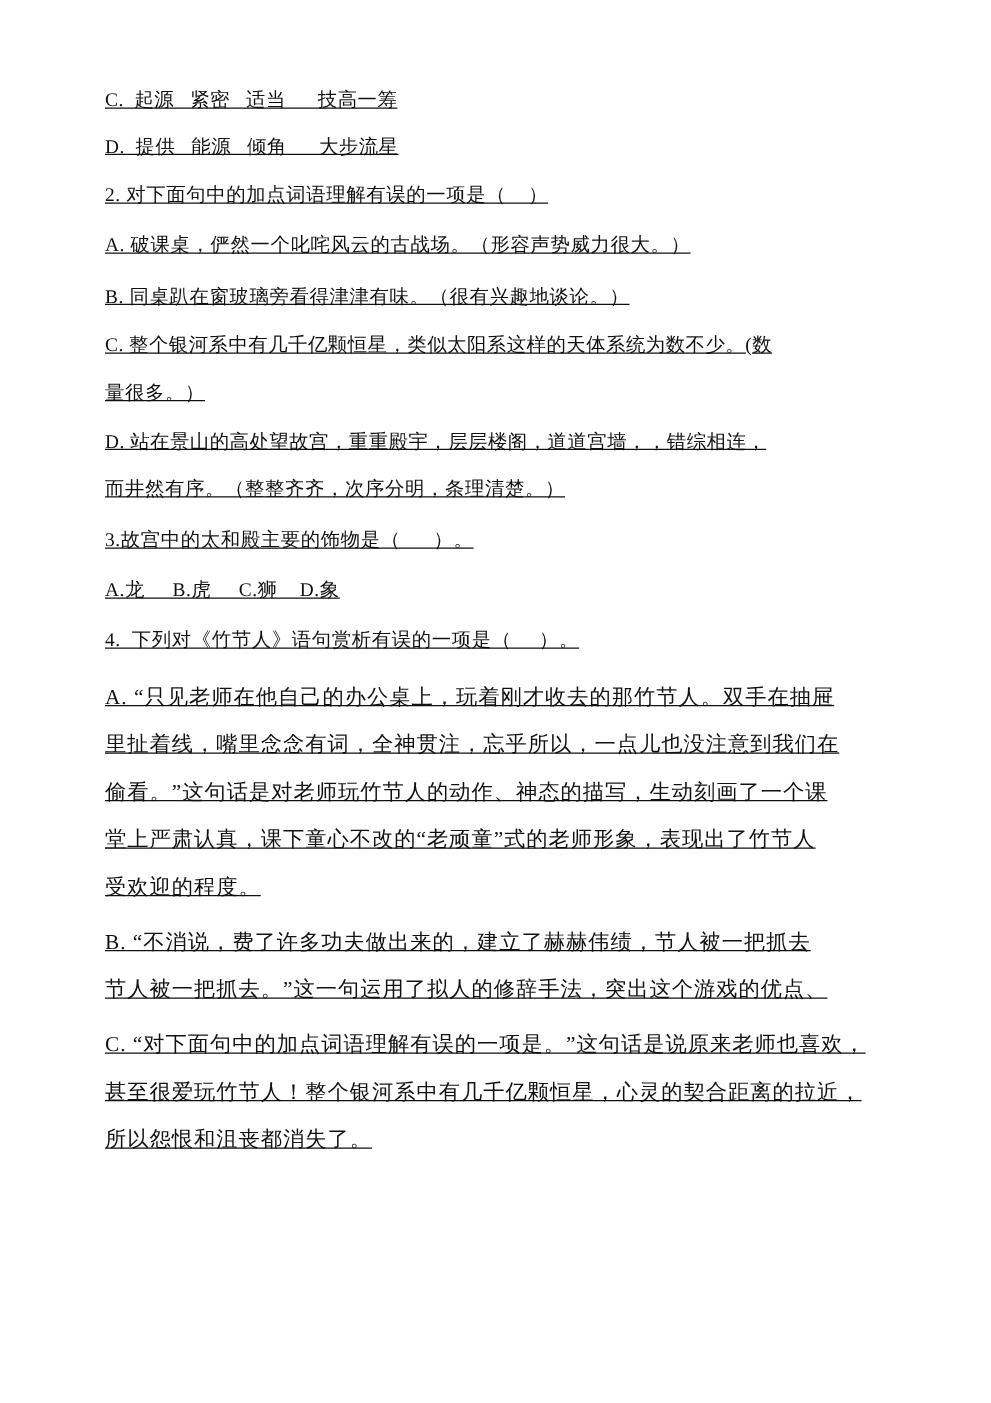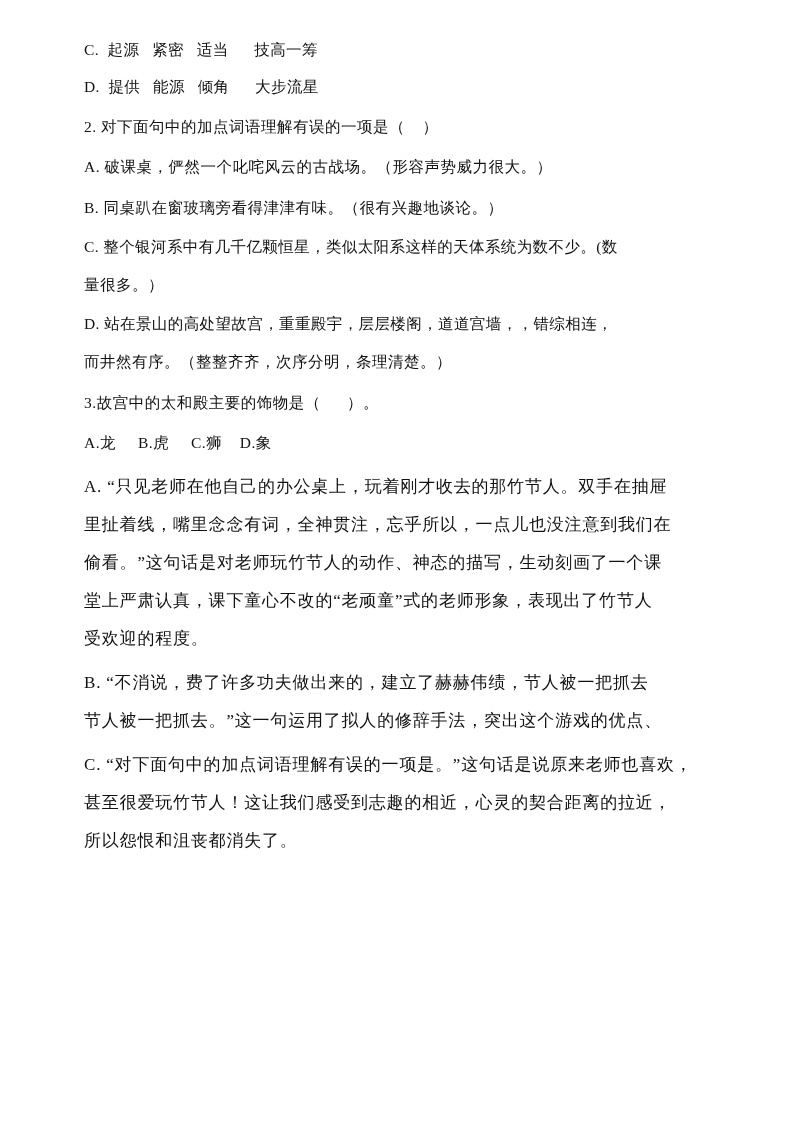--- a/index.html
+++ b/index.html
@@ -15,21 +15,22 @@
     position: relative;
     overflow: hidden;
   }
   .page {
     position: absolute;
     left: 0;
     top: 0;
     width: 793px;
     height: 1122px;
     box-sizing: border-box;
-    padding: 40px 72px 40px 84px;
+    padding: 70px 72px 40px 84px;
+    text-decoration: underline;
   }
   .line {
     font-size: 15.5px;
     line-height: 1.55;
     margin: 11px 0 13px 0;
     letter-spacing: 0.4px;
     white-space: pre-wrap;
   }
   .opt-line {
     font-size: 15.5px;
@@ -66,33 +67,34 @@
   <p class="q-line">A. 破课桌，俨然一个叱咤风云的古战场。（形容声势威力很大。）</p>
   <p class="q-line">B. 同桌趴在窗玻璃旁看得津津有味。（很有兴趣地谈论。）</p>
   <p class="line">C. 整个银河系中有几千亿颗恒星，类似太阳系这样的天体系统为数不少。(数</p>
   <p class="q-line">量很多。）</p>
   <p class="line">D. 站在景山的高处望故宫，重重殿宇，层层楼阁，道道宫墙，，错综相连，</p>
   <p class="q-line">而井然有序。（整整齐齐，次序分明，条理清楚。）</p>
 
   <p class="q-line">3.故宫中的太和殿主要的饰物是（      ）。</p>
   <p class="q-line">A.龙     B.虎     C.狮    D.象</p>
 
+  <p class="q-line">4.  下列对《竹节人》语句赏析有误的一项是（     ）。</p>
 
   <div class="blk">
     <p class="para-big">A. “只见老师在他自己的办公桌上，玩着刚才收去的那竹节人。双手在抽屉</p>
     <p class="para-big">里扯着线，嘴里念念有词，全神贯注，忘乎所以，一点儿也没注意到我们在</p>
     <p class="para-big">偷看。”这句话是对老师玩竹节人的动作、神态的描写，生动刻画了一个课</p>
     <p class="para-big">堂上严肃认真，课下童心不改的“老顽童”式的老师形象，表现出了竹节人</p>
     <p class="para-big">受欢迎的程度。</p>
   </div>
 
   <div class="blk">
     <p class="para-big">B. “不消说，费了许多功夫做出来的，建立了赫赫伟绩，节人被一把抓去</p>
     <p class="para-big">节人被一把抓去。”这一句运用了拟人的修辞手法，突出这个游戏的优点、</p>
   </div>
 
   <div class="blk">
     <p class="para-big">C. “对下面句中的加点词语理解有误的一项是。”这句话是说原来老师也喜欢，</p>
-    <p class="para-big">甚至很爱玩竹节人！这让我们感受到志趣的相近，心灵的契合距离的拉近，</p>
+    <p class="para-big">甚至很爱玩竹节人！整个银河系中有几千亿颗恒星，心灵的契合距离的拉近，</p>
     <p class="para-big">所以怨恨和沮丧都消失了。</p>
   </div>
 
 </div>
 
 </body></html>

